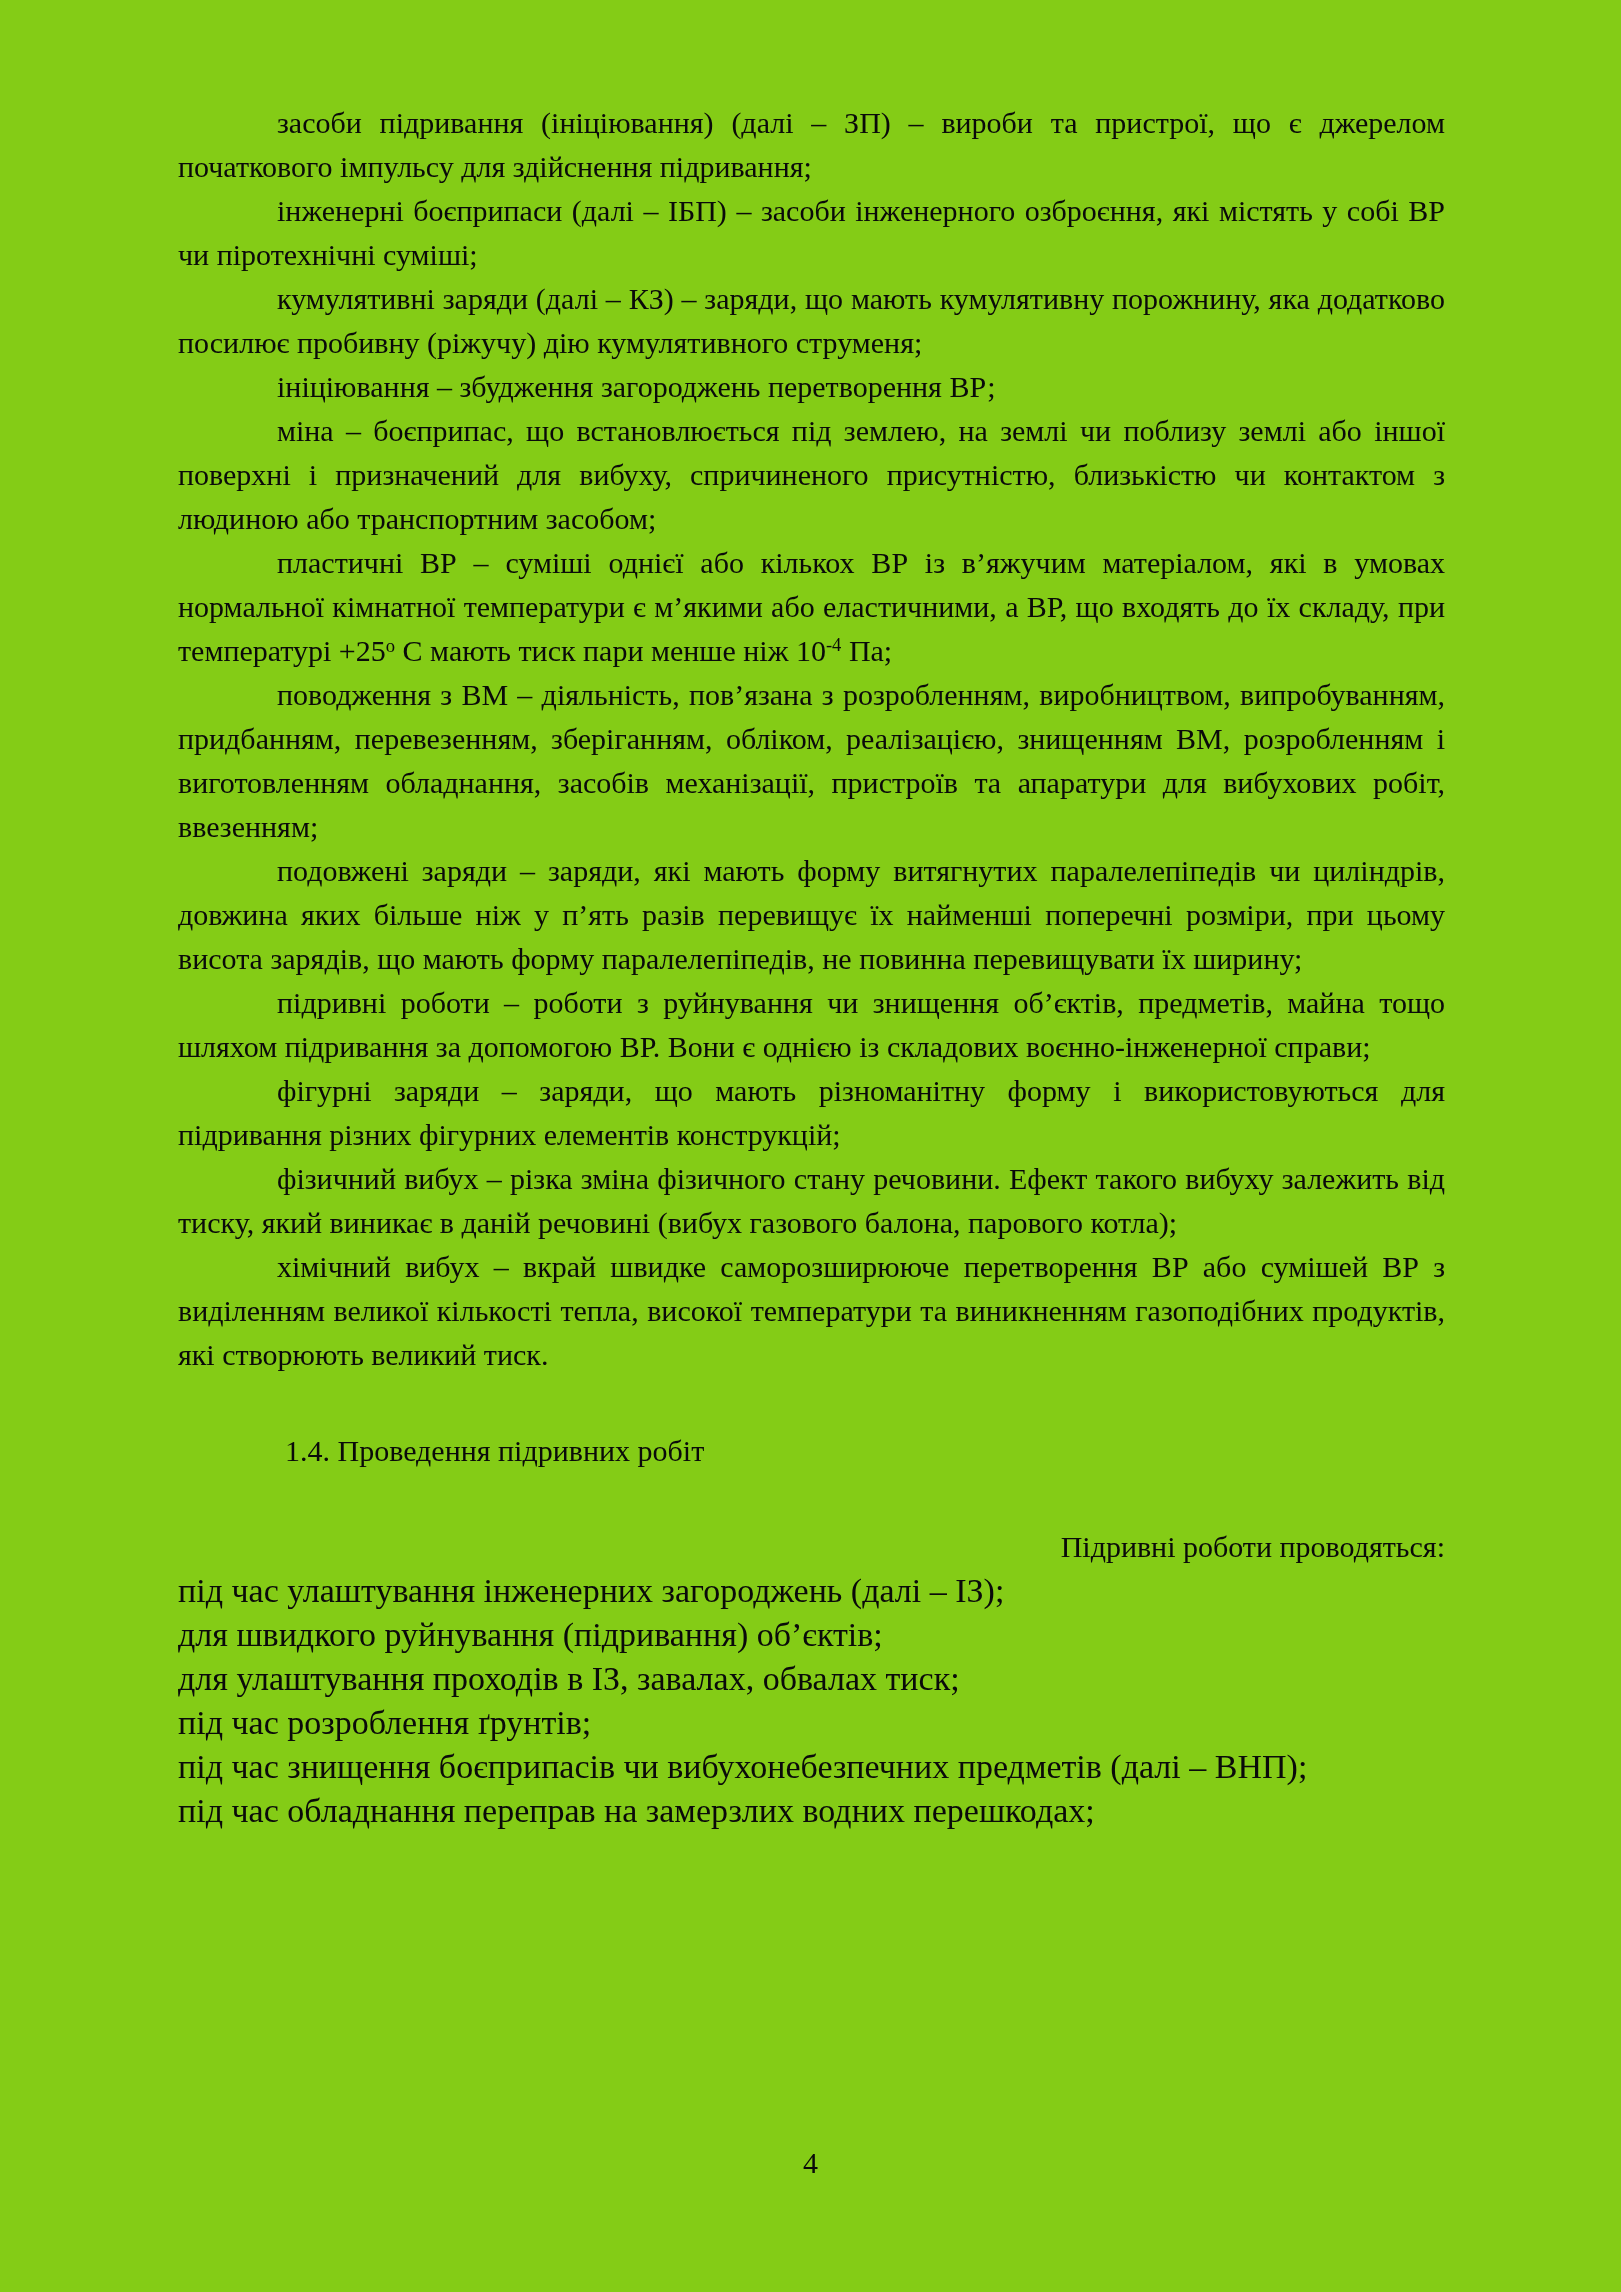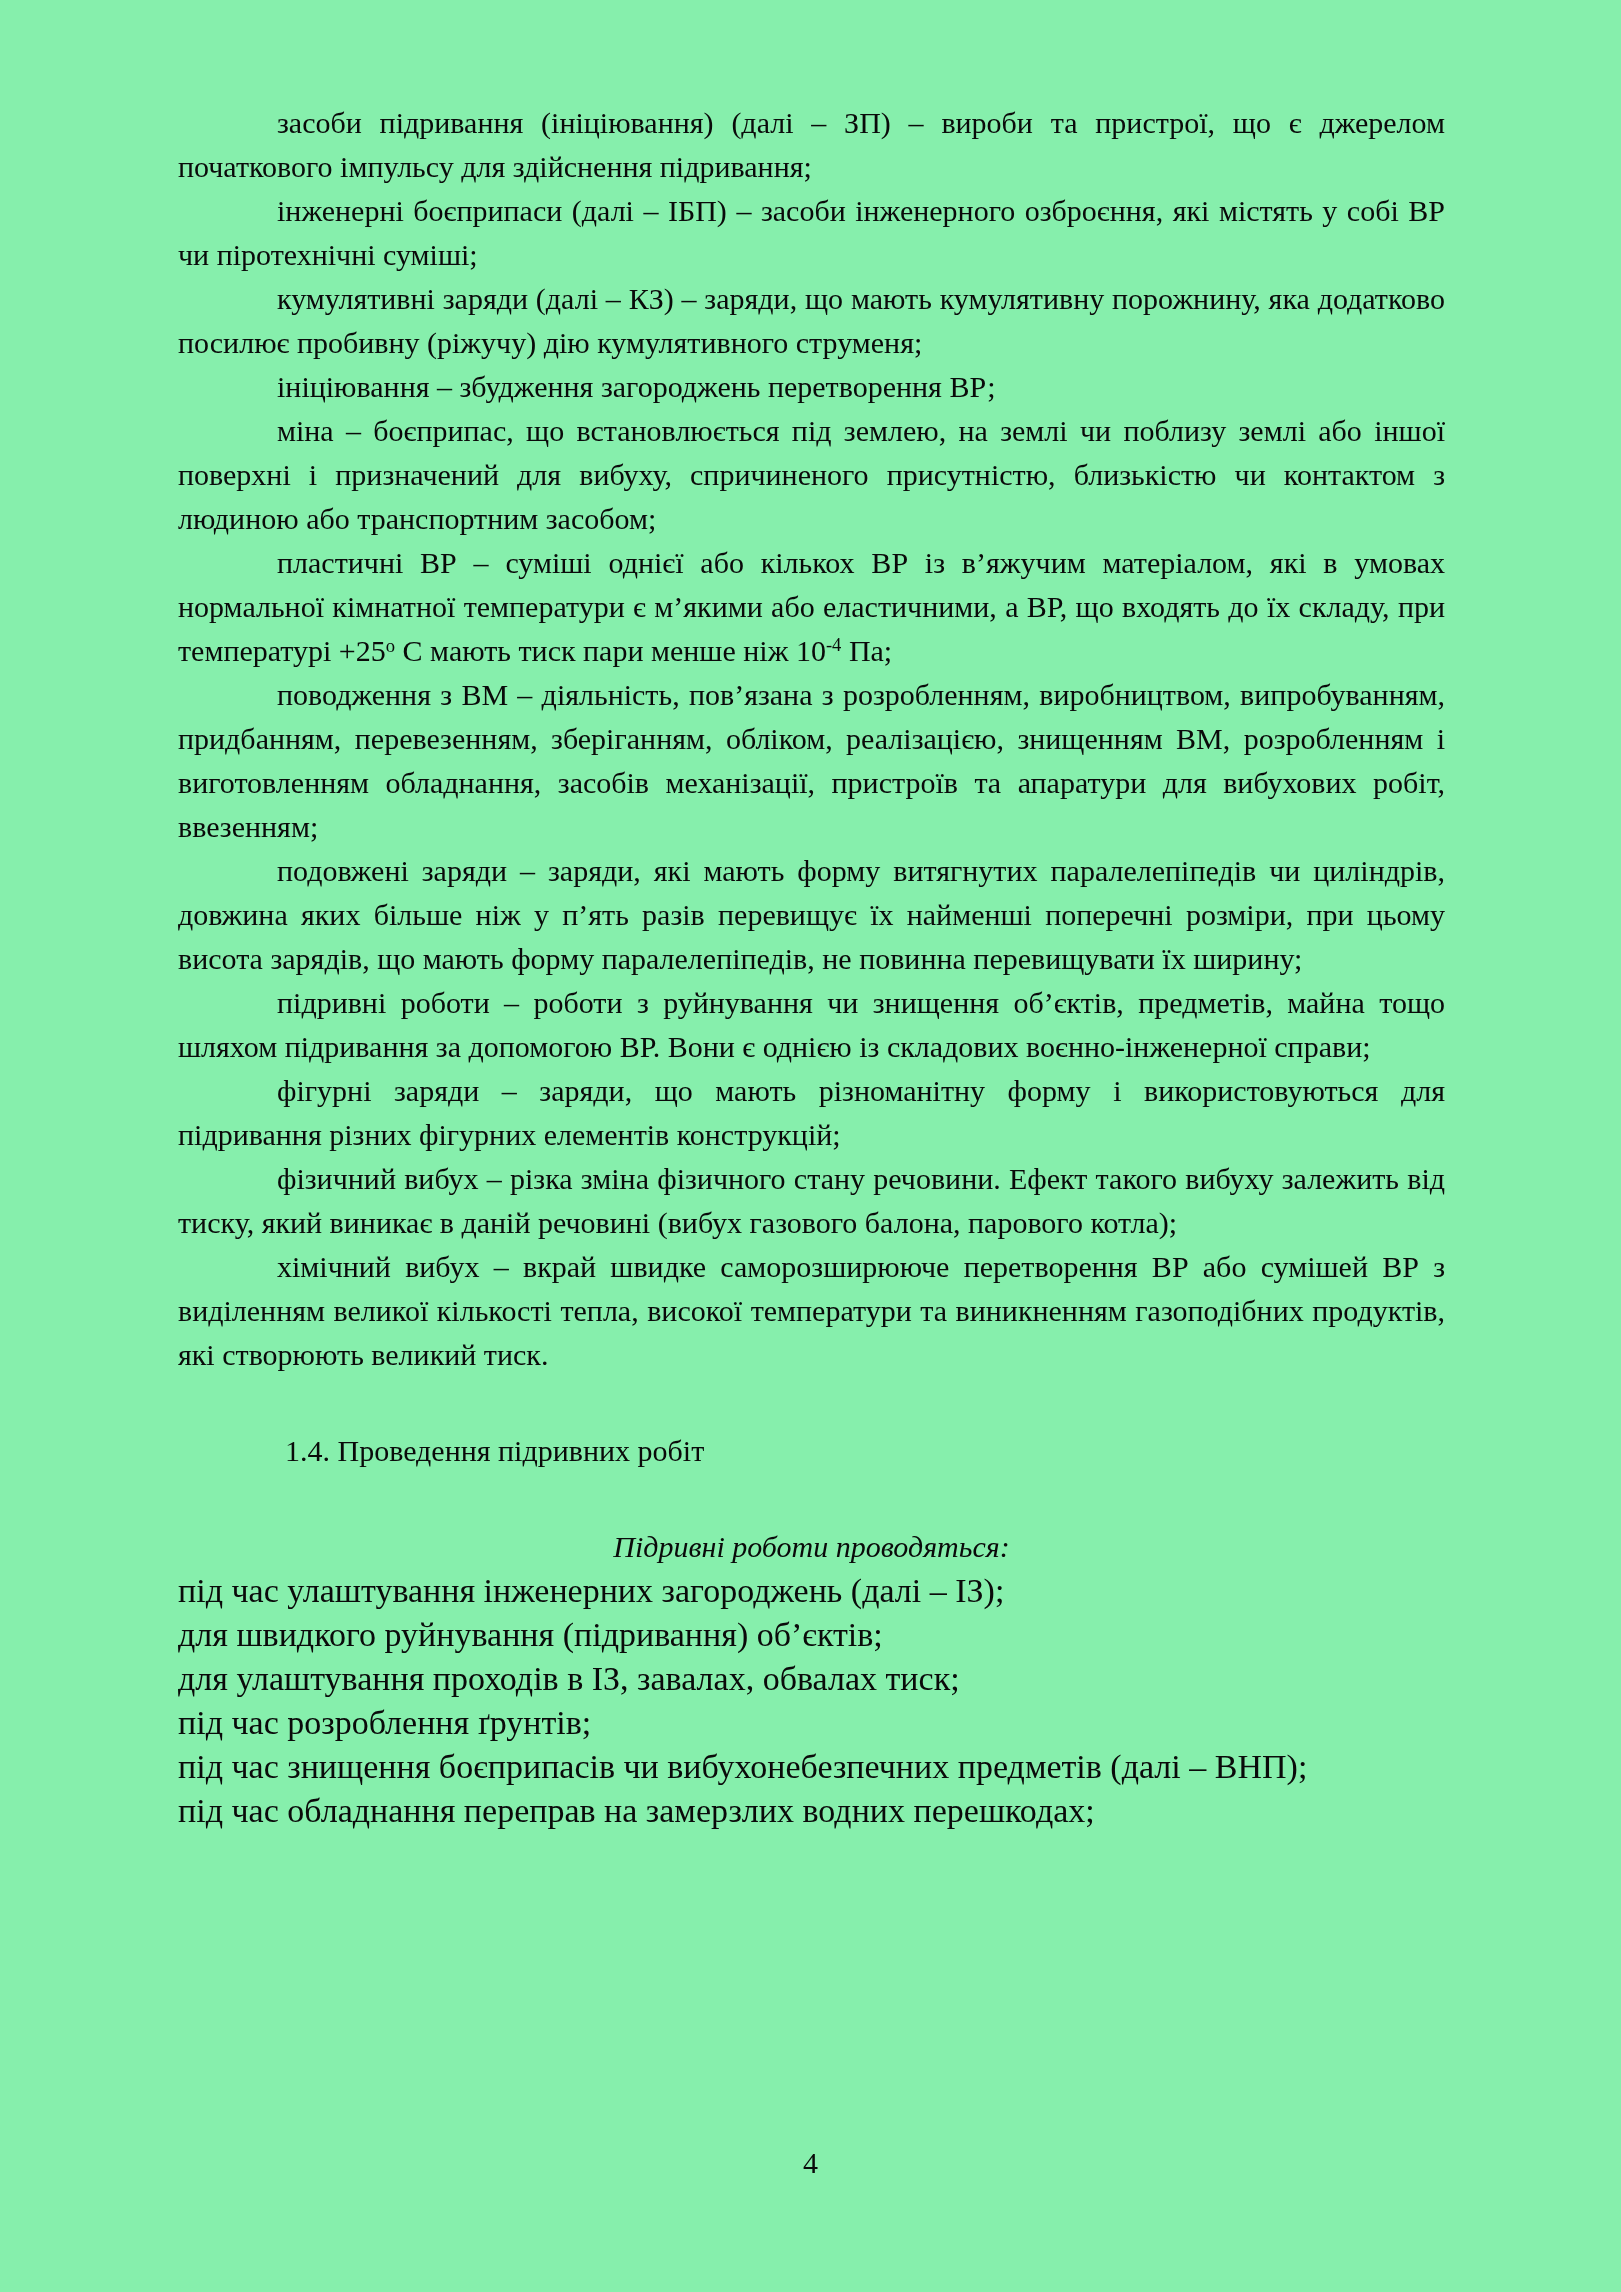--- a/index.html
+++ b/index.html
@@ -5,21 +5,21 @@
 <style>
   html, body {
     margin: 0;
     padding: 0;
     background: #ffffff;
   }
   .page {
     position: relative;
     width: 1621px;
     height: 2293px;
-    background: #86efac;
+    background: #84cc16;
     margin: 0 auto;
     overflow: hidden;
     font-family: "Liberation Serif", "DejaVu Serif", serif;
     color: #0a0a0a;
   }
   .content {
     position: absolute;
     left: 178px;
     top: 101px;
     width: 1267px;
@@ -48,23 +48,22 @@
     margin: 0;
     font-size: 34px;
     line-height: 44px;
     text-align: left;
     text-indent: 0;
   }
   .listintro {
     margin: 0;
     font-size: 30px;
     line-height: 44px;
-    text-align: center;
+    text-align: right;
     text-indent: 0;
-    font-style: italic;
   }
   sup {
     font-size: 0.62em;
     vertical-align: 0.52em;
     line-height: 0;
   }
   .sup-deg {
     font-size: 0.62em;
     vertical-align: 0.48em;
     line-height: 0;

